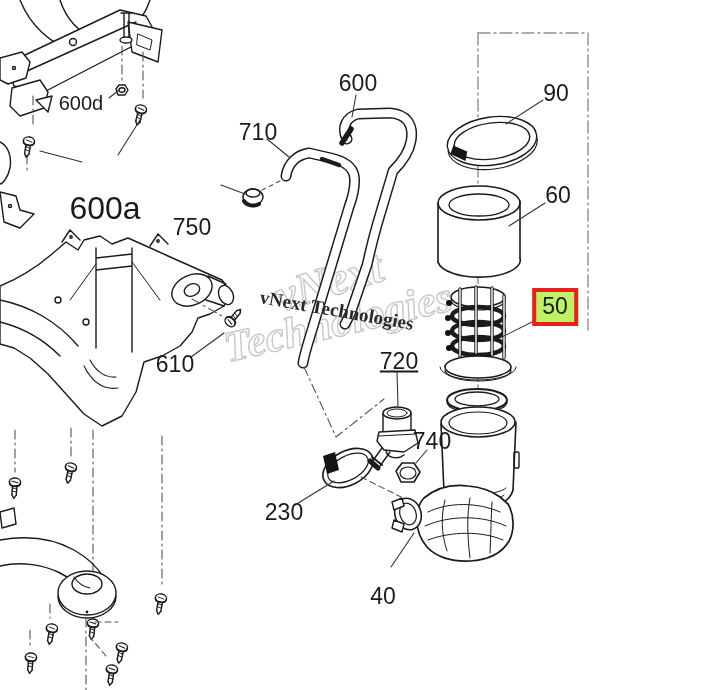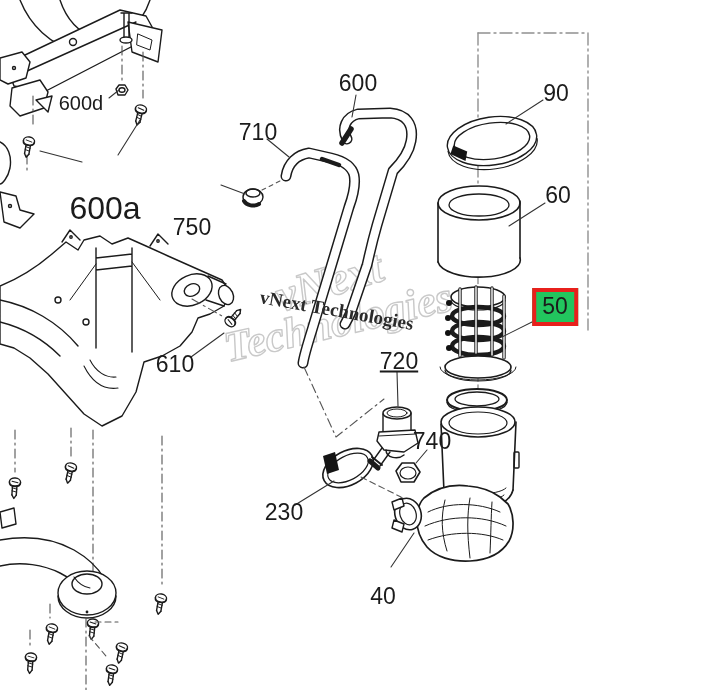--- a/index.html
+++ b/index.html
@@ -7,21 +7,21 @@
     position:relative;width:719px;height:690px;background:#ffffff;overflow:hidden;
     font-family:"Liberation Sans",sans-serif;
   }
   .stage svg{position:absolute;left:0;top:0;}
   .plabel{
     position:absolute;transform:translate(-50%,-50%);
     font-size:23px;color:#1b1b1b;white-space:nowrap;line-height:1;
     letter-spacing:0px;user-select:none;
   }
   .plabel.hl{
-    border:4px solid #e8201c;padding:3px 6px 4px 6px;background:#22c55e;
+    border:4px solid #e8201c;padding:3px 6px 4px 6px;background:#bef264;
   }
 </style>
 </head>
 <body>
 
 <div class="stage">
 
 <svg width="719" height="690" viewBox="0 0 719 690">
   <defs>
     <g id="scr">

